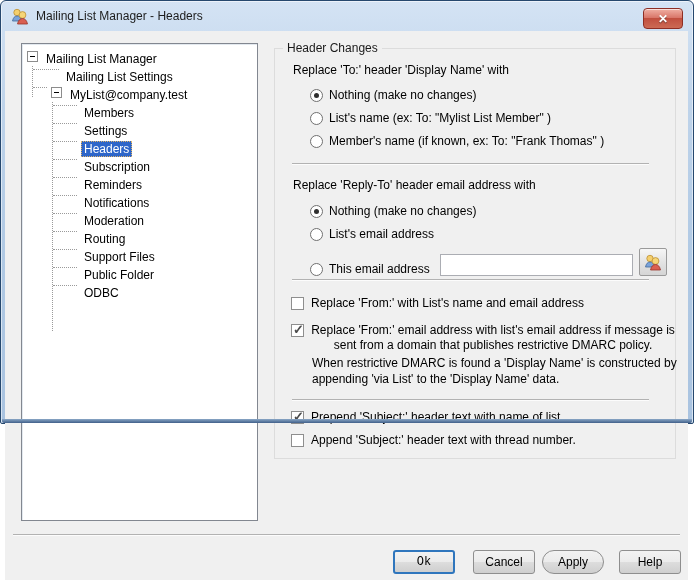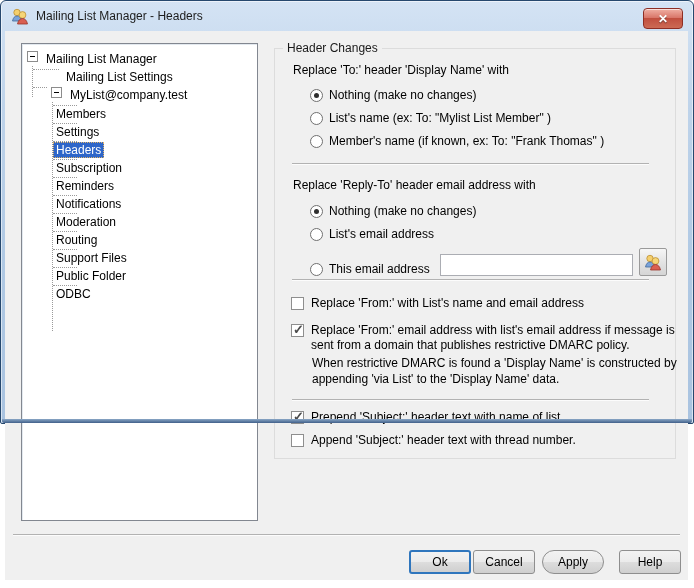--- a/index.html
+++ b/index.html
@@ -39,21 +39,21 @@
     box-shadow:inset 1px 1px 0 #e3e9ef; overflow:hidden; padding-top:7px; }
   .tree .vline { position:absolute; width:1px; border-left:1px dotted #9a9a9a; }
   .vline1 { left:10px; top:22px; height:31px; }
   .vline2 { left:30px; top:58px; height:229px; }
   .tree-row { position:relative; height:18px; display:flex; align-items:flex-start; cursor:pointer; }
   .tree-row .dots { border-bottom:1px dotted #9a9a9a; height:1px; margin-right:4px; }
   .tree-row.lvl0 { padding-left:5px; }
   .tree-row.lvl1 { padding-left:11px; }
   .tree-row.lvl1 .dots { width:26px; }
   .tree-row.lvl1.expandable .dots { width:14px; }
-  .tree-row.lvl2 { padding-left:31px;flex-direction:column; }
+  .tree-row.lvl2 { padding-left:31px; }
   .tree-row.lvl2 .dots { width:24px; }
   .expander-box { position:relative; width:11px; height:11px; background:#fff;
     border:1px solid #8c8c8c; margin-right:5px; flex:0 0 auto; }
   .expander-box::after { content:""; position:absolute; left:2px; right:2px; top:4px;
     height:1px; background:#000; }
   .tree-label { padding:1px 3px; white-space:nowrap; }
   .tree-row.selected .tree-label { background:#2e66c9; color:#fff;
     outline:1px dotted #e0b469; outline-offset:-1px; }
 
   
@@ -77,32 +77,32 @@
   .icon-btn { margin-left:6px; width:28px; height:28px;
     background:linear-gradient(180deg,#f6f6f6,#e2e2e2 55%,#d5d5d5);
     border:1px solid #9a9a9a; border-radius:2px;
     display:flex; align-items:center; justify-content:center; cursor:pointer; }
 
   .checkbox-row { position:absolute; left:16px; display:flex; align-items:flex-start; cursor:pointer; }
   .checkbox { position:relative; width:13px; height:13px; border:1px solid #8e8e8e;
     background:#fff; margin-right:7px; margin-top:1px; flex:0 0 auto; }
   .checkbox.checked::after { content:"\2713"; position:absolute; left:1px; top:-3px;
     font-size:13px; font-weight:bold; color:#4c4c4c; }
-  .checkbox-label { max-width:368px; line-height:15px; }
+  .checkbox-label { max-width:368px; line-height:15px;text-align:center; }
   .note-text { position:absolute; left:37px; width:372px; line-height:16px; color:#000; }
 
   
   .footer-sep { position:absolute; left:8px; right:8px; top:503px; height:2px;
     border-top:1px solid #b2b2b2; border-bottom:1px solid #fcfcfc; }
   .btn { position:absolute; top:519px; width:62px; height:24px;
     background:linear-gradient(180deg,#f2f2f2,#ebebeb 50%,#dddddd 50%,#cfcfcf);
     border:1px solid #8e8e8e; border-radius:3px; font:inherit; color:#000;
     display:flex; align-items:center; justify-content:center; cursor:pointer; }
   .btn.default { border:2px solid #2f76bd; }
-  .btn-ok { left:404px; } .btn-cancel { left:468px; } .btn-apply { left:537px;border-radius:12px; } .btn-help { left:607px;margin-left:7px; }
+  .btn-ok { left:388px;font-family:Liberation Mono, monospace; } .btn-cancel { left:468px; } .btn-apply { left:537px;border-radius:12px; } .btn-help { left:607px;margin-left:7px; }
 </style>
 </head>
 <body>
 
 <div class="window">
 
   <div class="titlebar">
     <span class="title-icon">
       <svg width="20" height="18" viewBox="0 0 20 18">
         <circle cx="7" cy="5.5" r="3.2" fill="#f4cf6d" stroke="#bb8f33" stroke-width="0.8"></circle>

